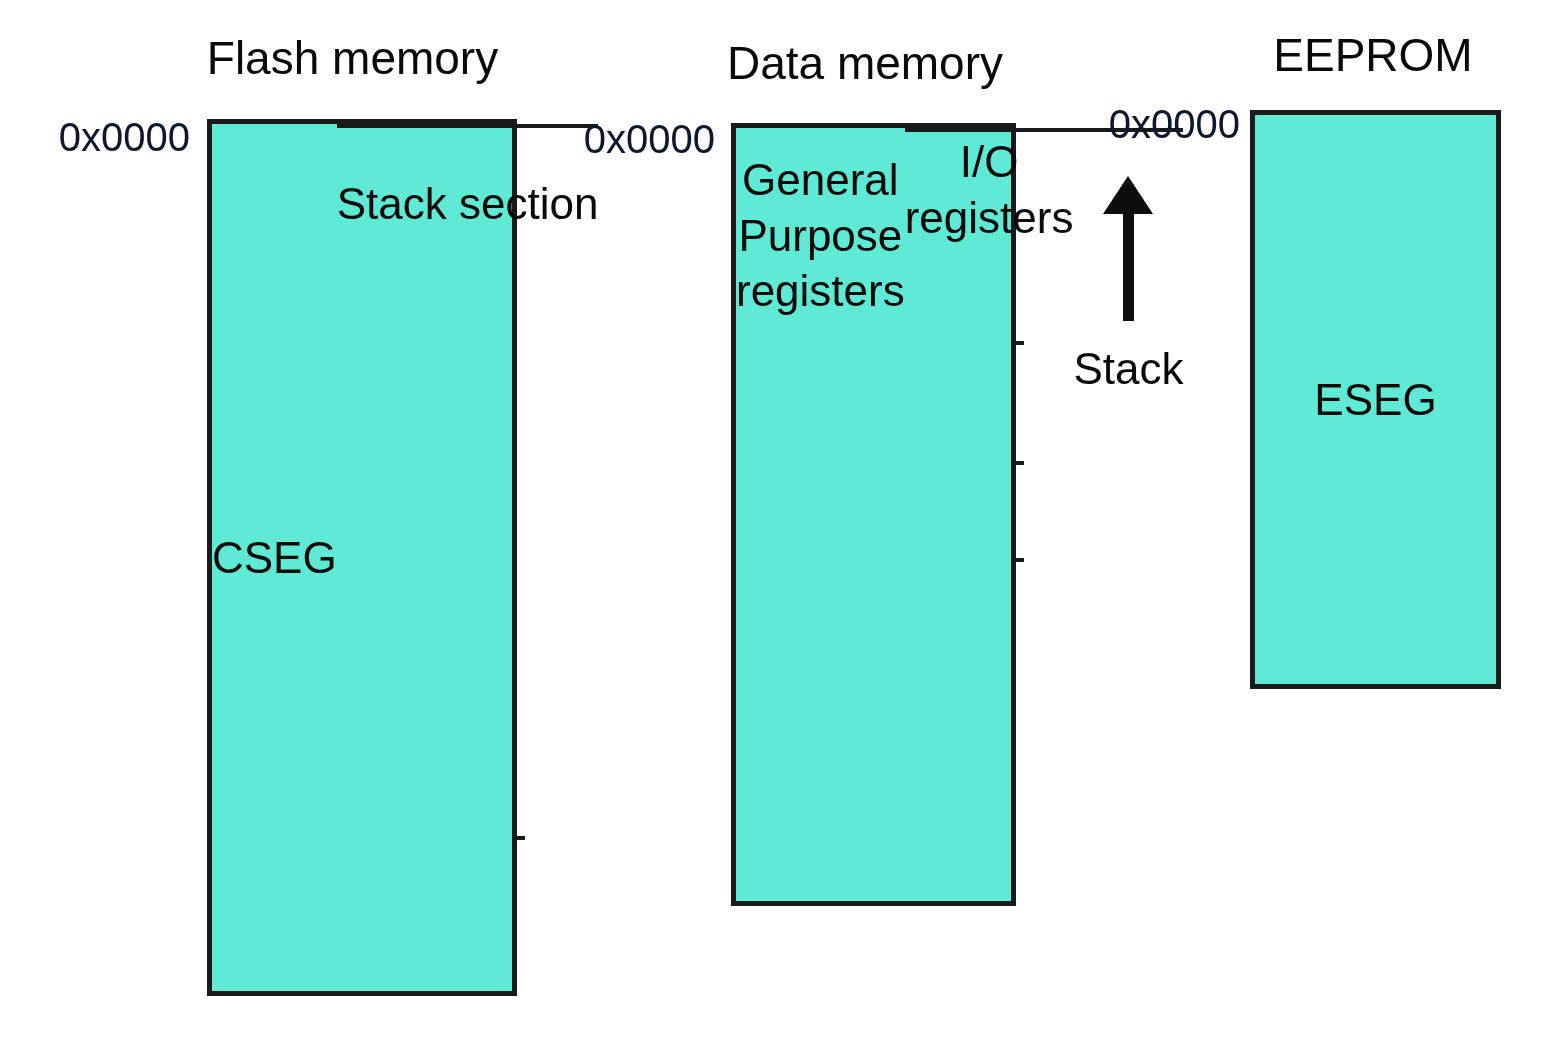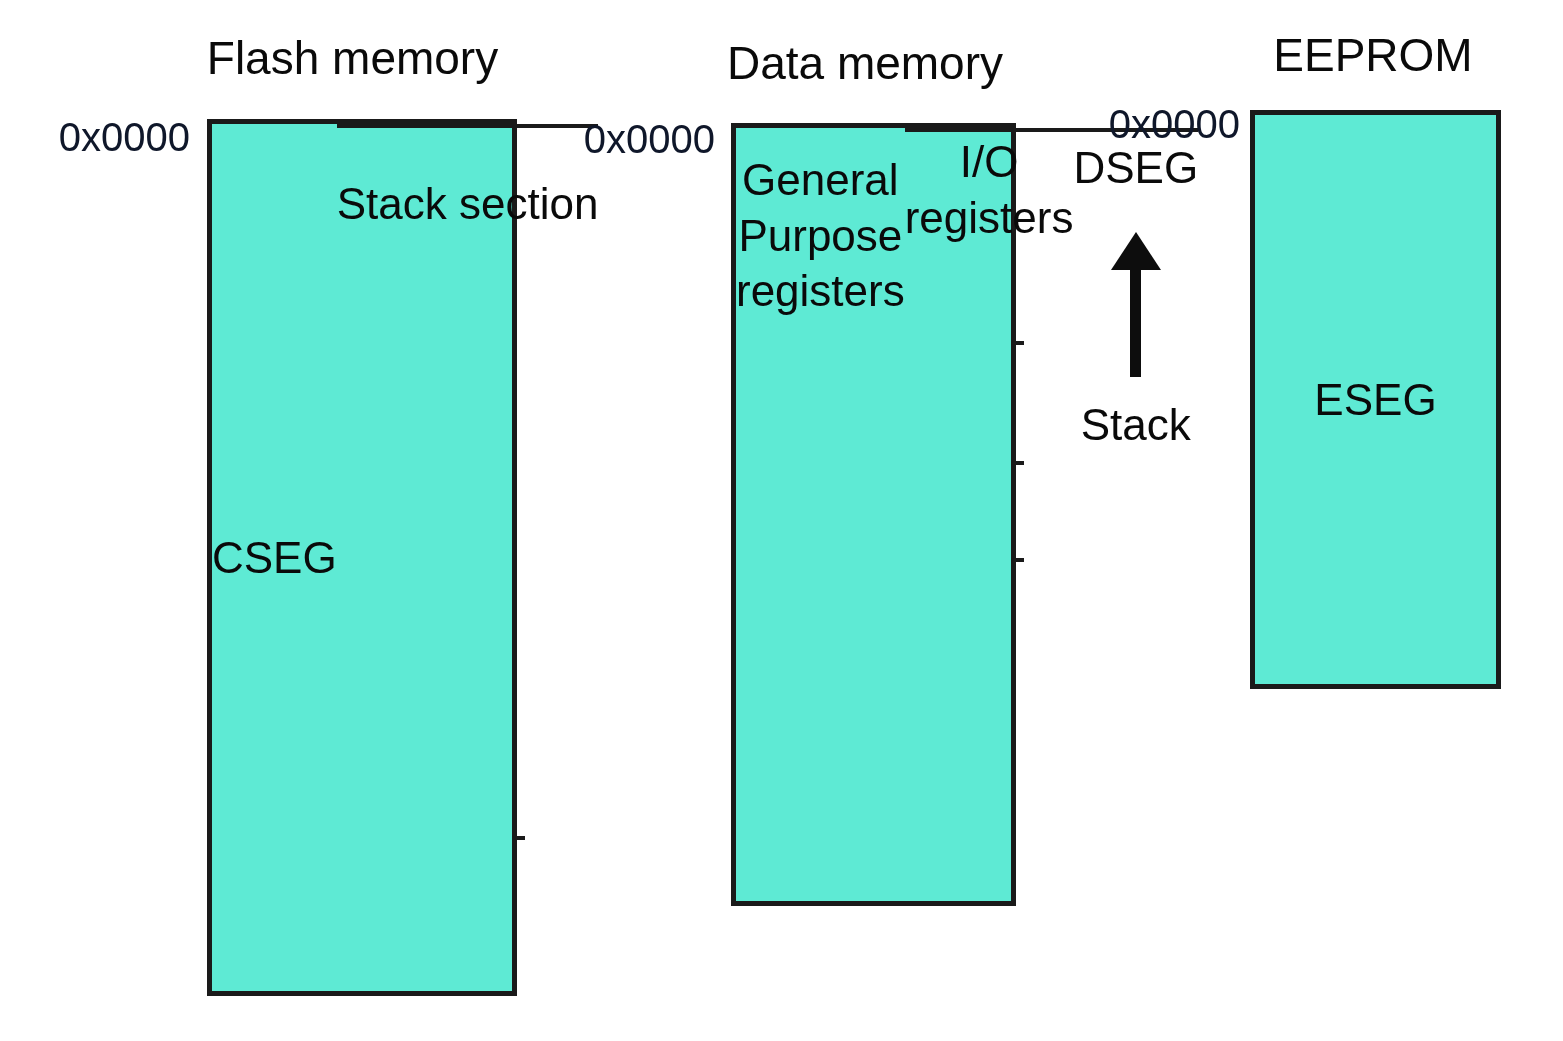--- a/index.html
+++ b/index.html
@@ -129,21 +129,20 @@
     <div class="section sec-gp">
       <span class="section-label">General
 Purpose
 registers</span>
     </div>
     <div class="section divided sec-io">
       <span class="section-label">I/O
 registers</span>
     </div>
     <div class="section divided sec-dseg">
-      <span class="section-label">DSEG</span>
       <div class="stack-arrow">
         <div class="arrow-head"></div>
         <div class="arrow-shaft"></div>
       </div>
       <span class="stack-text">Stack</span>
     </div>
   </div>
   <div class="tick" style="left:1015px; top:341px;"></div>
   <div class="tick" style="left:1015px; top:461px;"></div>
   <div class="tick" style="left:1015px; top:558px;"></div>

